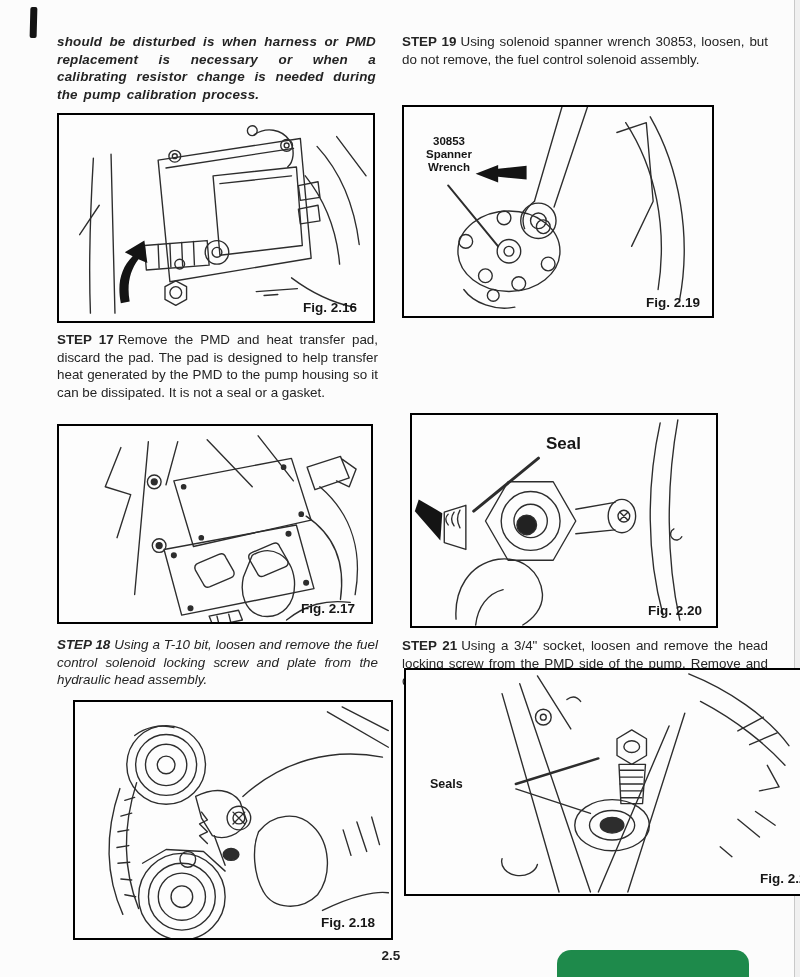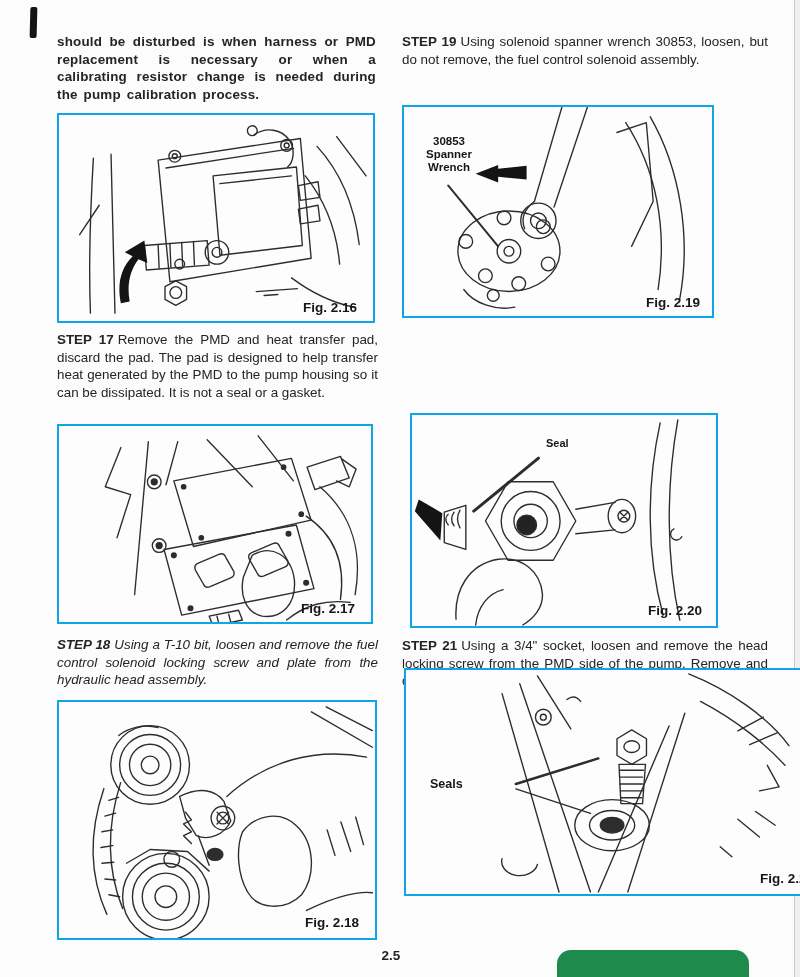--- a/index.html
+++ b/index.html
@@ -6,24 +6,24 @@
   html,body { width:800px; height:977px; overflow:hidden; }
   body { background:#e9e9e9; font-family:"Liberation Sans", sans-serif; }
   .page {
     position:relative; width:800px; height:977px; background:#fcfcfc;
     color:#1c1c1c; overflow:hidden;
   }
   .edge-strip { position:absolute; top:0; right:0; width:6px; height:977px; background:#f0f0f0; border-left:1px solid #c9c9c9; }
   .scan-mark { position:absolute; left:30px; top:7px; width:7px; height:31px; background:#141414; border-radius:2px; transform:rotate(1.5deg); }
 
   .para { position:absolute; font-size:13.4px; line-height:17.5px; text-align:justify; color:#242424; }
-  .intro { font-weight:bold; letter-spacing:.2px; word-spacing:2px; }
+  .intro { font-style:italic; font-weight:bold; letter-spacing:.2px; word-spacing:2px; }
   .step-label { font-weight:bold; margin-right:4px; white-space:nowrap; }
 
-  .figbox { position:absolute; border:2px solid #0ea5e9; background:#fdfdfd; }
+  .figbox { position:absolute; border:2px solid #000000; background:#fdfdfd; }
   .figbox svg { position:absolute; left:0; top:0; width:100%; height:100%; }
   .figcap { position:absolute; font-size:13.5px; font-weight:bold; color:#161616; }
   .figlabel { position:absolute; font-size:11.5px; font-weight:bold; color:#161616; line-height:13px; text-align:center; }
 
   .pagenum { position:absolute; left:368px; top:948px; width:46px; text-align:center; font-size:13.5px; font-weight:bold; color:#222; }
 
   .dl-btn {
     position:absolute; left:557px; top:950px; width:192px; height:58px;
     border:none; border-radius:14px; cursor:pointer;
     color:#ffffff; font-family:"Liberation Sans",sans-serif;
@@ -111,21 +111,21 @@
         <path d="M160,194 l2,8 M172,192 l2,8"></path>
       </g>
     </svg>
     <div class="figcap" style="right:16px; bottom:6px;">Fig. 2.17</div>
   </div>
 
   <p class="para" style="left:57px; top:636px; width:321px;font-style:italic;">
     <b class="step-label">STEP 18</b><span>Using a T-10 bit, loosen and remove the fuel control solenoid locking screw and plate from the hydraulic head assembly.</span>
   </p>
 
-  <div class="figbox" style="left:57px; top:700px; width:320px; height:240px;padding-left:28px;">
+  <div class="figbox" style="left:73px; top:700px; width:320px; height:240px;padding-left:28px;">
     <svg viewBox="0 0 320 240">
       <g fill="none" stroke="#2d2d2d" stroke-width="1.4" stroke-linecap="round" stroke-linejoin="round">
         <circle cx="92" cy="64" r="40"></circle>
           <circle cx="92" cy="64" r="31"></circle>
           <circle cx="92" cy="64" r="21"></circle>
           <circle cx="92" cy="64" r="9"></circle>
         <path d="M60,34 C70,26 86,22 100,26"></path>
         <circle cx="108" cy="198" r="44"></circle>
           <circle cx="108" cy="198" r="34"></circle>
           <circle cx="108" cy="198" r="24"></circle>
@@ -205,21 +205,21 @@
           <circle cx="120" cy="108" r="17"></circle>
         <circle cx="116" cy="112" r="10" fill="#222222"></circle>
         <path d="M166,96 L206,89 M166,121 L206,117"></path>
         <ellipse cx="213" cy="103" rx="14" ry="17"></ellipse>
         <circle cx="215" cy="103" r="6"></circle>
         <path d="M211,99 l8,8 M219,99 l-8,8"></path>
         <path d="M44,208 C42,178 57,152 87,147 C112,144 130,160 132,182 C133,197 122,208 112,214"></path>
         <path d="M64,214 C66,196 76,182 92,178"></path>
       </g>
     </svg>
-    <div class="figlabel" style="left:134px; top:22px; font-size:11px;">Seal</div>
+    <div class="figlabel" style="left:134px; top:22px; font-size:17px;">Seal</div>
     <div class="figcap" style="right:14px; bottom:8px;">Fig. 2.20</div>
   </div>
 
   <p class="para" style="left:402px; top:637px; width:366px;">
     <b class="step-label">STEP 21</b><span>Using a 3/4" socket, loosen and remove the head locking screw from the PMD side of the pump.  Remove and discard 2 seals.</span>
   </p>
 
   <div class="figbox" style="left:404px; top:668px; width:426px; height:228px;">
     <svg viewBox="0 0 354 228">
       <g fill="none" stroke="#2d2d2d" stroke-width="1.4" stroke-linecap="round" stroke-linejoin="round">

